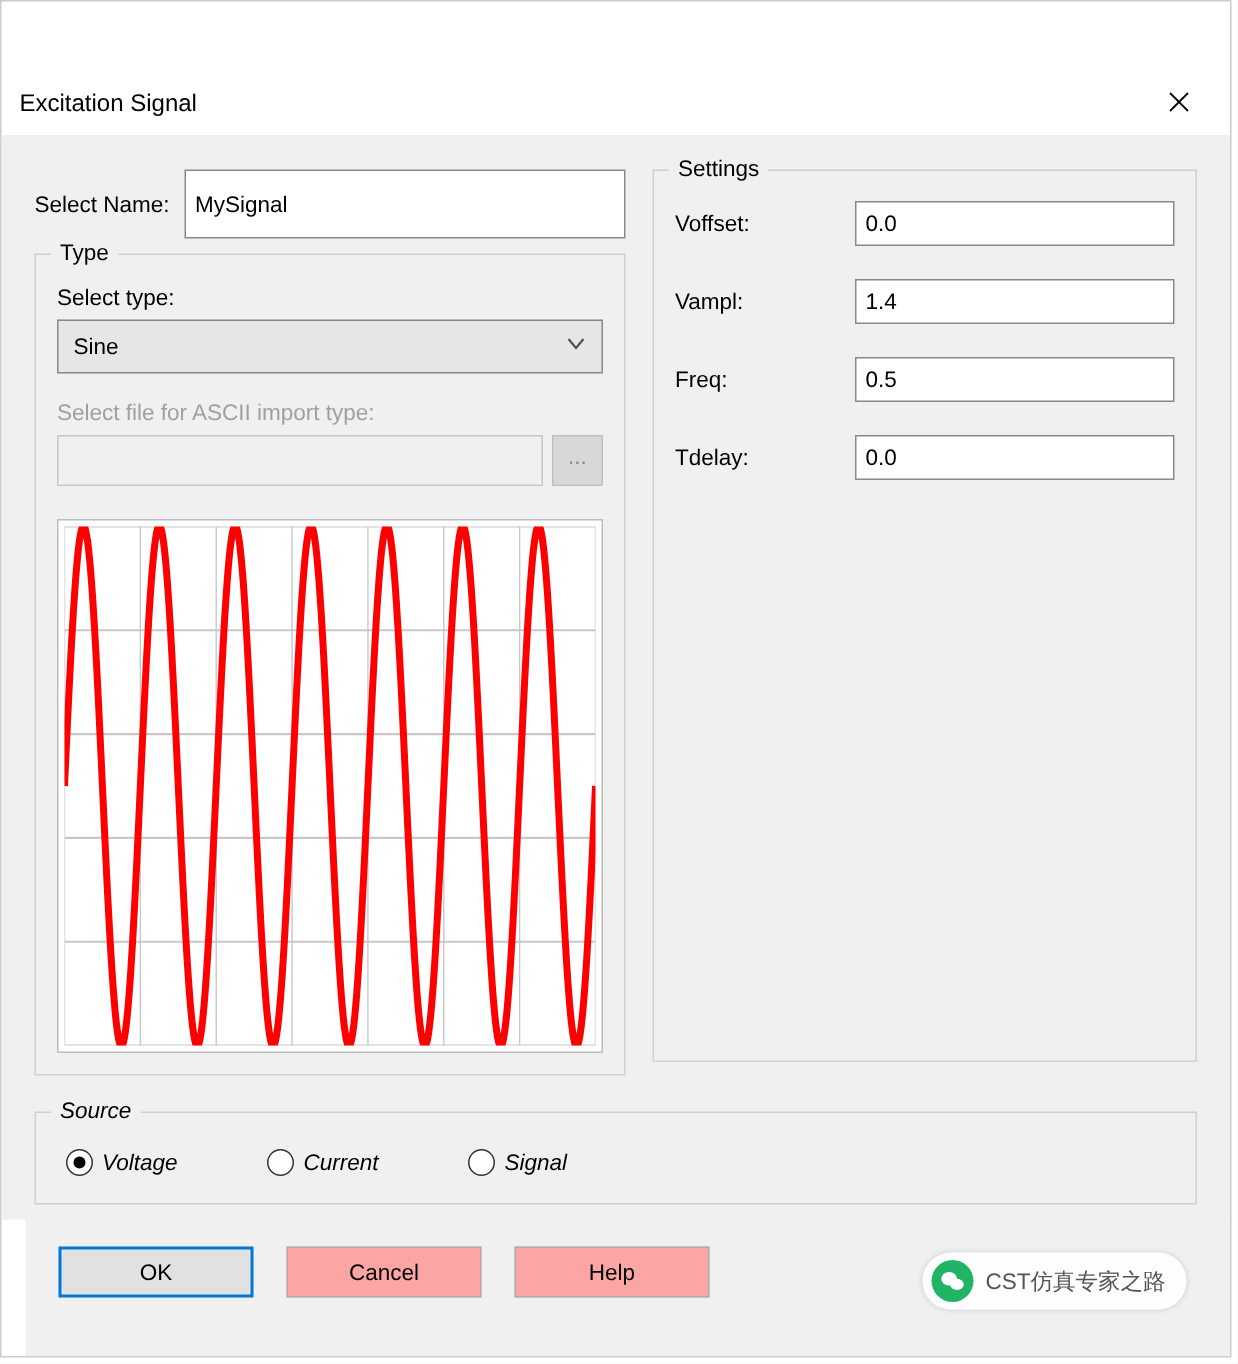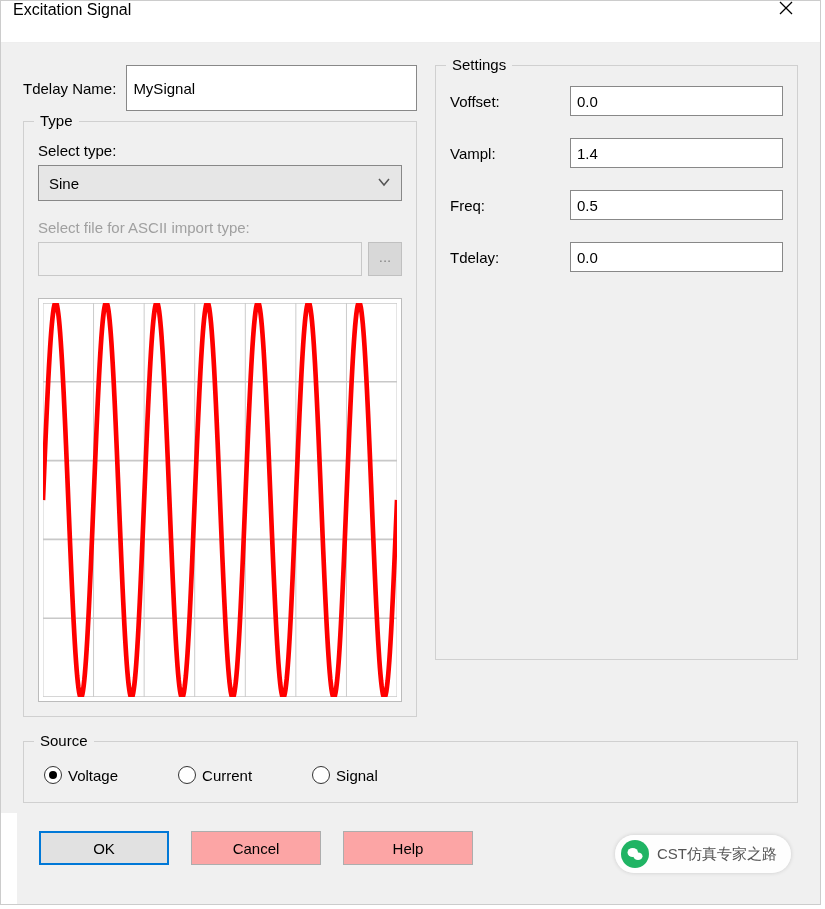--- a/index.html
+++ b/index.html
@@ -17,22 +17,24 @@
     width: 821px;
     height: 905px;
     border: 1px solid #ccc;
     background: #fff;
     display: flex;
     flex-direction: column;
   }
   .titlebar {
     height: 42px;
     display: flex;
+    align-items: center;
     padding: 0 12px;
     border-bottom: 1px solid #eee;
+    margin-top: 48px;
   }
   .titlebar .title {
     flex: 1;
     font-size: 16px;
   }
   .titlebar .close {
     width: 44px;
     text-align: center;
     cursor: pointer;
   }
@@ -158,20 +160,21 @@
     padding: 2px 6px;
     font-family: inherit;
     font-size: 15px;
     background: #fff;
   }
 
   
   .source-group {
     margin-top: 24px;
     padding: 20px 14px 14px 14px;
+    font-style: italic;
   }
   .source-row {
     display: flex;
     gap: 60px;
     align-items: center;
     padding: 4px 6px;
   }
   .radio-wrap {
     display: flex;
     align-items: flex-end;
@@ -251,21 +254,21 @@
     </div>
   </div>
 
   <div class="body">
 
     <div class="columns">
 
       <div class="left-col">
 
         <div class="name-row">
-          <label>Tdelay Name:</label>
+          <label>Select Name:</label>
           <input type="text" value="MySignal" style="">
         </div>
 
         <div class="group type-group">
           <div class="group-title">Type</div>
 
           <div class="label">Select type:</div>
           <div class="select-wrap">
             <span class="sel-text">Sine</span>
             <span class="chev">

